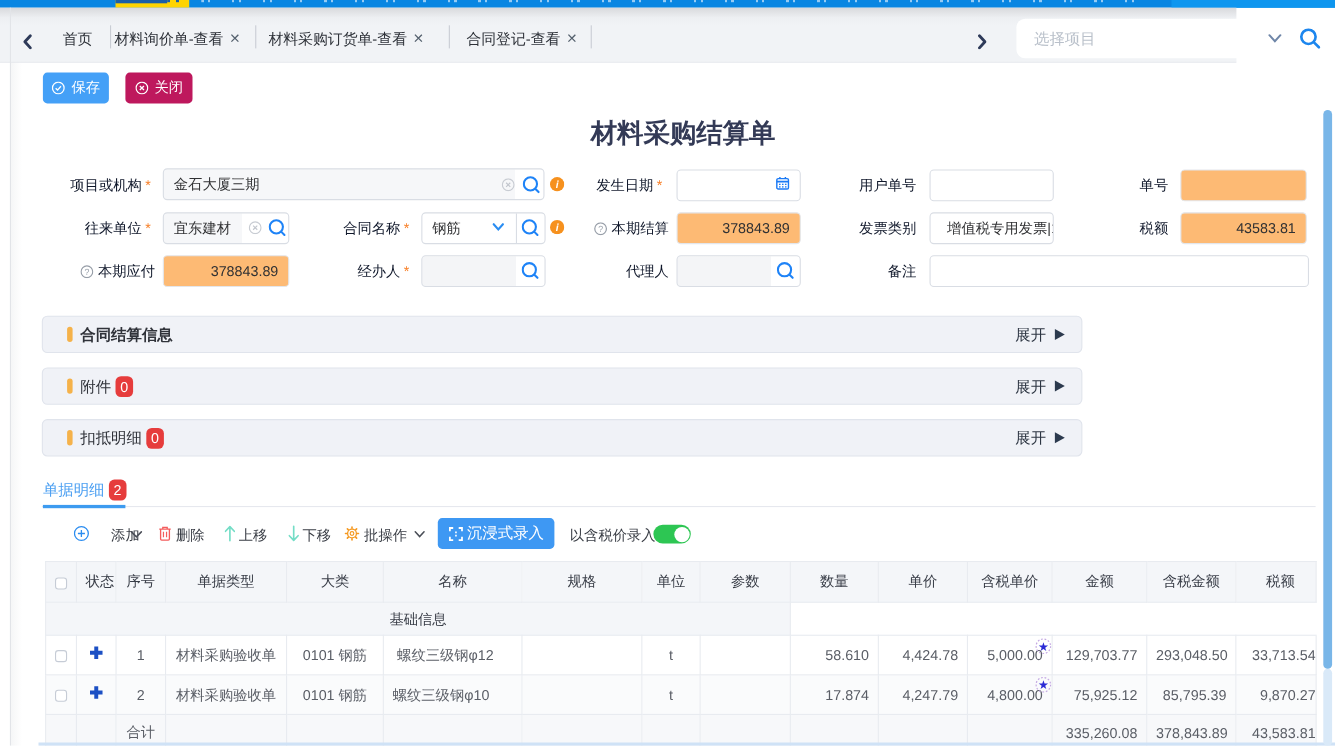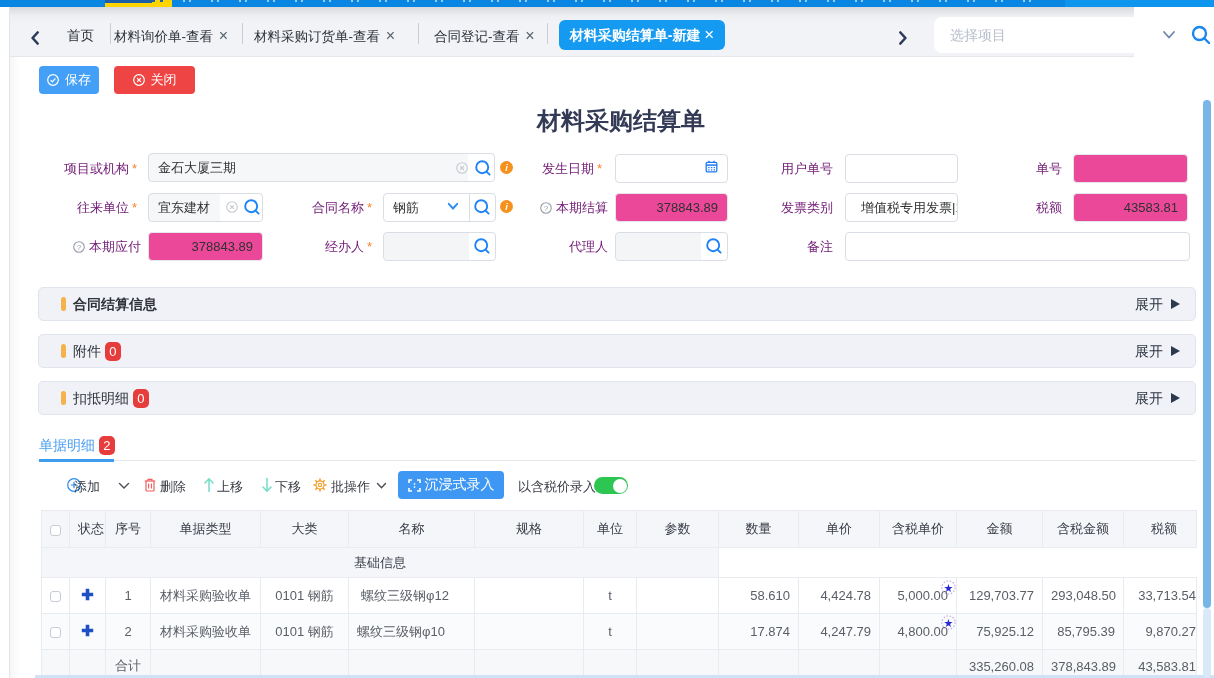--- a/index.html
+++ b/index.html
@@ -12,52 +12,52 @@
 #strip { left:0; top:0; width:1214px; height:7px; background:#0986e2; }
 #strip .seg-yellow { position:absolute; left:105px; top:0; width:67px; height:7px; background:#ffd401; }
 #strip .seg-navy { position:absolute; left:105px; top:0; width:47px; height:3px; background:#1a5fa8; }
 #strip .seg-bright { position:absolute; left:1065px; top:0; width:149px; height:7px; background:#0e96ef; }
 #strip .ticks { position:absolute; left:183px; top:0; width:862px; height:1.5px;
   background:repeating-linear-gradient(90deg, rgba(235,245,255,.62) 0 2px, transparent 2px 6px, rgba(235,245,255,.62) 6px 8px, transparent 8px 28px); }
 #strip .ydots { position:absolute; left:152px; top:0; width:16px; height:2px;
   background:repeating-linear-gradient(90deg, #1a5fa8 0 3px, transparent 3px 8px); }
 
 
-#tabbar { left:10px; top:7px; width:1124px; height:50px;
+#tabbar { left:0; top:7px; width:1124px; height:50px;
   background:linear-gradient(180deg,#d8d9dc 0,#edeff2 9px,#f1f3f6 16px,#f1f3f6 100%);
   border-bottom:1px solid #e3e6eb; }
 .tabtext { position:absolute; top:20px; font-size:13.5px; color:#2d3138; white-space:nowrap; }
 .tclose { color:#55616e; font-size:16px; margin-left:2px; }
 .tdiv { position:absolute; top:16px; width:1px; height:21px; background:#c9cdd4; }
 #activetab { position:absolute; left:549px; top:13px; width:166px; height:30px; border-radius:6px;
   background:#149af0; color:#fff; font-size:14px; font-weight:bold; line-height:30px; text-align:center; }
 #projsel { position:absolute; left:924px; top:10px; width:254px; height:36px; background:#fff;
   border-radius:8px; }
 #projsel span { position:absolute; left:16px; top:10px; font-size:14px; color:#b9c0ca; }
 
 
 .btn { position:absolute; height:28px; border-radius:4px; color:#fff; font-size:13px;
   display:flex; align-items:center; justify-content:center; gap:6px; }
 #btn-save { left:39px; top:66px; width:60px; background:#44a0f7; }
-#btn-close { left:114px; top:66px; width:81px; background:#ef4444; }
+#btn-close { left:114px; top:66px; width:61px; background:#be185d; }
 
 
 #title { left:0px; top:105px; width:1242px; text-align:center; font-size:24px; font-weight:bold; color:#333a56; }
 
 
-.lbl { position:absolute; height:29px; line-height:29px; font-size:13px; color:#701a75; text-align:right; white-space:nowrap; }
+.lbl { position:absolute; height:29px; line-height:29px; font-size:13px; color:#0f172a; text-align:right; white-space:nowrap; }
 .req:after { content:"*"; color:#f8822c; margin-left:3px; }
 .fld { position:absolute; height:29px; border:1px solid #d9dde4; border-radius:4px; background:#fff;
   font-size:13px; color:#303133; line-height:27px; padding:0 9px; white-space:nowrap; overflow:hidden; }
-.fld.dis { background:#ec4899; border-color:#e3e6eb; }
+.fld.dis { background:#fdba74; border-color:#e3e6eb; }
 .fld.num { text-align:right; }
 .icon-abs { position:absolute; }
 
 
-.sect { position:absolute; left:38px; width:1158px; height:34px; border:1px solid #e0e4ec;
+.sect { position:absolute; left:38px; width:946px; height:34px; border:1px solid #e0e4ec;
   border-radius:5px; background:#f0f2f7; }
 .sect .bar { position:absolute; left:22px; top:9px; width:5px; height:14px; border-radius:3px; background:#f5b24a; }
 .sect .stitle { position:absolute; left:34px; top:0; height:34px; line-height:33px; font-size:14px; color:#30333a; }
 .sect .zk { position:absolute; right:32px; top:0; height:34px; line-height:33px; font-size:14px; color:#2c3542; }
 .sect .tri { position:absolute; right:15px; top:11px; width:0; height:0;
   border-left:9px solid #2c3a4e; border-top:5.5px solid transparent; border-bottom:5.5px solid transparent; }
 .badge { display:inline-block; min-width:16px; height:19px; border-radius:5px; background:#e63c3c;
   color:#fff; font-size:13px; line-height:19px; text-align:center; padding:0 2px; vertical-align:0px; }
 
 
@@ -111,21 +111,20 @@
         <path d="M6.6 1.5 L1.6 7 L6.6 12.5" stroke="#2e3a59" stroke-width="2.6" fill="none" stroke-linecap="round" stroke-linejoin="round"></path>
       </svg>
     <span class="tabtext" style="left:57px">首页</span>
     <div class="tdiv" style="left:100px"></div>
     <span class="tabtext" style="left:104px">材料询价单-查看 <span class="tclose">×</span></span>
     <div class="tdiv" style="left:232px"></div>
     <span class="tabtext" style="left:244px">材料采购订货单-查看 <span class="tclose">×</span></span>
     <div class="tdiv" style="left:408px"></div>
     <span class="tabtext" style="left:424px">合同登记-查看 <span class="tclose">×</span></span>
     <div class="tdiv" style="left:537px"></div>
-    <div id="activetab">材料采购结算单-新建 <span style="font-weight:normal;font-size:17px">×</span></div>
     <svg class="icon-abs" style="left:889px;top:24px" width="8" height="14" viewBox="0 0 8 14">
         <path d="M1.4 1.5 L6.4 7 L1.4 12.5" stroke="#2e3a59" stroke-width="2.6" fill="none" stroke-linecap="round" stroke-linejoin="round"></path>
       </svg>
     <div id="projsel">
       <span>选择项目</span>
       <svg class="icon-abs" style="left:228px;top:13px" width="14" height="10" viewBox="0 0 14 10">
           <path d="M2 2 L7 7.5 L12 2" stroke="#6f86a8" stroke-width="1.8" fill="none" stroke-linecap="round"></path>
         </svg>
     </div>
     <svg class="icon-abs" style="left:1180px;top:17px" width="22" height="22" viewBox="0 0 22 22">
@@ -273,21 +272,21 @@
   </div>
 
   <div class="abs" id="dtab">单据明细 <span class="badge">2</span></div>
   <div class="abs" id="dtabline"></div>
   <div class="abs" id="dtabul"></div>
 
   <svg class="icon-abs" style="left:67px;top:478px" width="14" height="14" viewBox="0 0 14 14">
       <circle cx="7" cy="7" r="6.3" stroke="#2a8cf0" stroke-width="1.2" fill="none"></circle>
       <path d="M7 3.8 V10.2 M3.8 7 H10.2" stroke="#2a8cf0" stroke-width="1.2"></path>
     </svg>
-  <span class="tbtxt" style="left:74px">添加</span>
+  <span class="tbtxt" style="left:101px">添加</span>
   <svg class="icon-abs" style="left:118px;top:482px" width="12" height="8" viewBox="0 0 12 8">
       <path d="M1.5 1.5 L6 6 L10.5 1.5" stroke="#4a4e57" stroke-width="1.4" fill="none" stroke-linecap="round"></path>
     </svg>
 
   <svg class="icon-abs" style="left:144px;top:478px" width="12" height="14" viewBox="0 0 12 14">
       <path d="M0.8 3 H11.2" stroke="#f45c5c" stroke-width="1.2" fill="none"></path>
       <path d="M4 3 V1.4 H8 V3" stroke="#f45c5c" stroke-width="1.2" fill="none"></path>
       <path d="M2 3 V12 A1 1 0 0 0 3 13 H9 A1 1 0 0 0 10 12 V3" stroke="#f45c5c" stroke-width="1.2" fill="none"></path>
       <path d="M4.6 5.5 V10.5 M7.4 5.5 V10.5" stroke="#f45c5c" stroke-width="1.1"></path>
     </svg>

